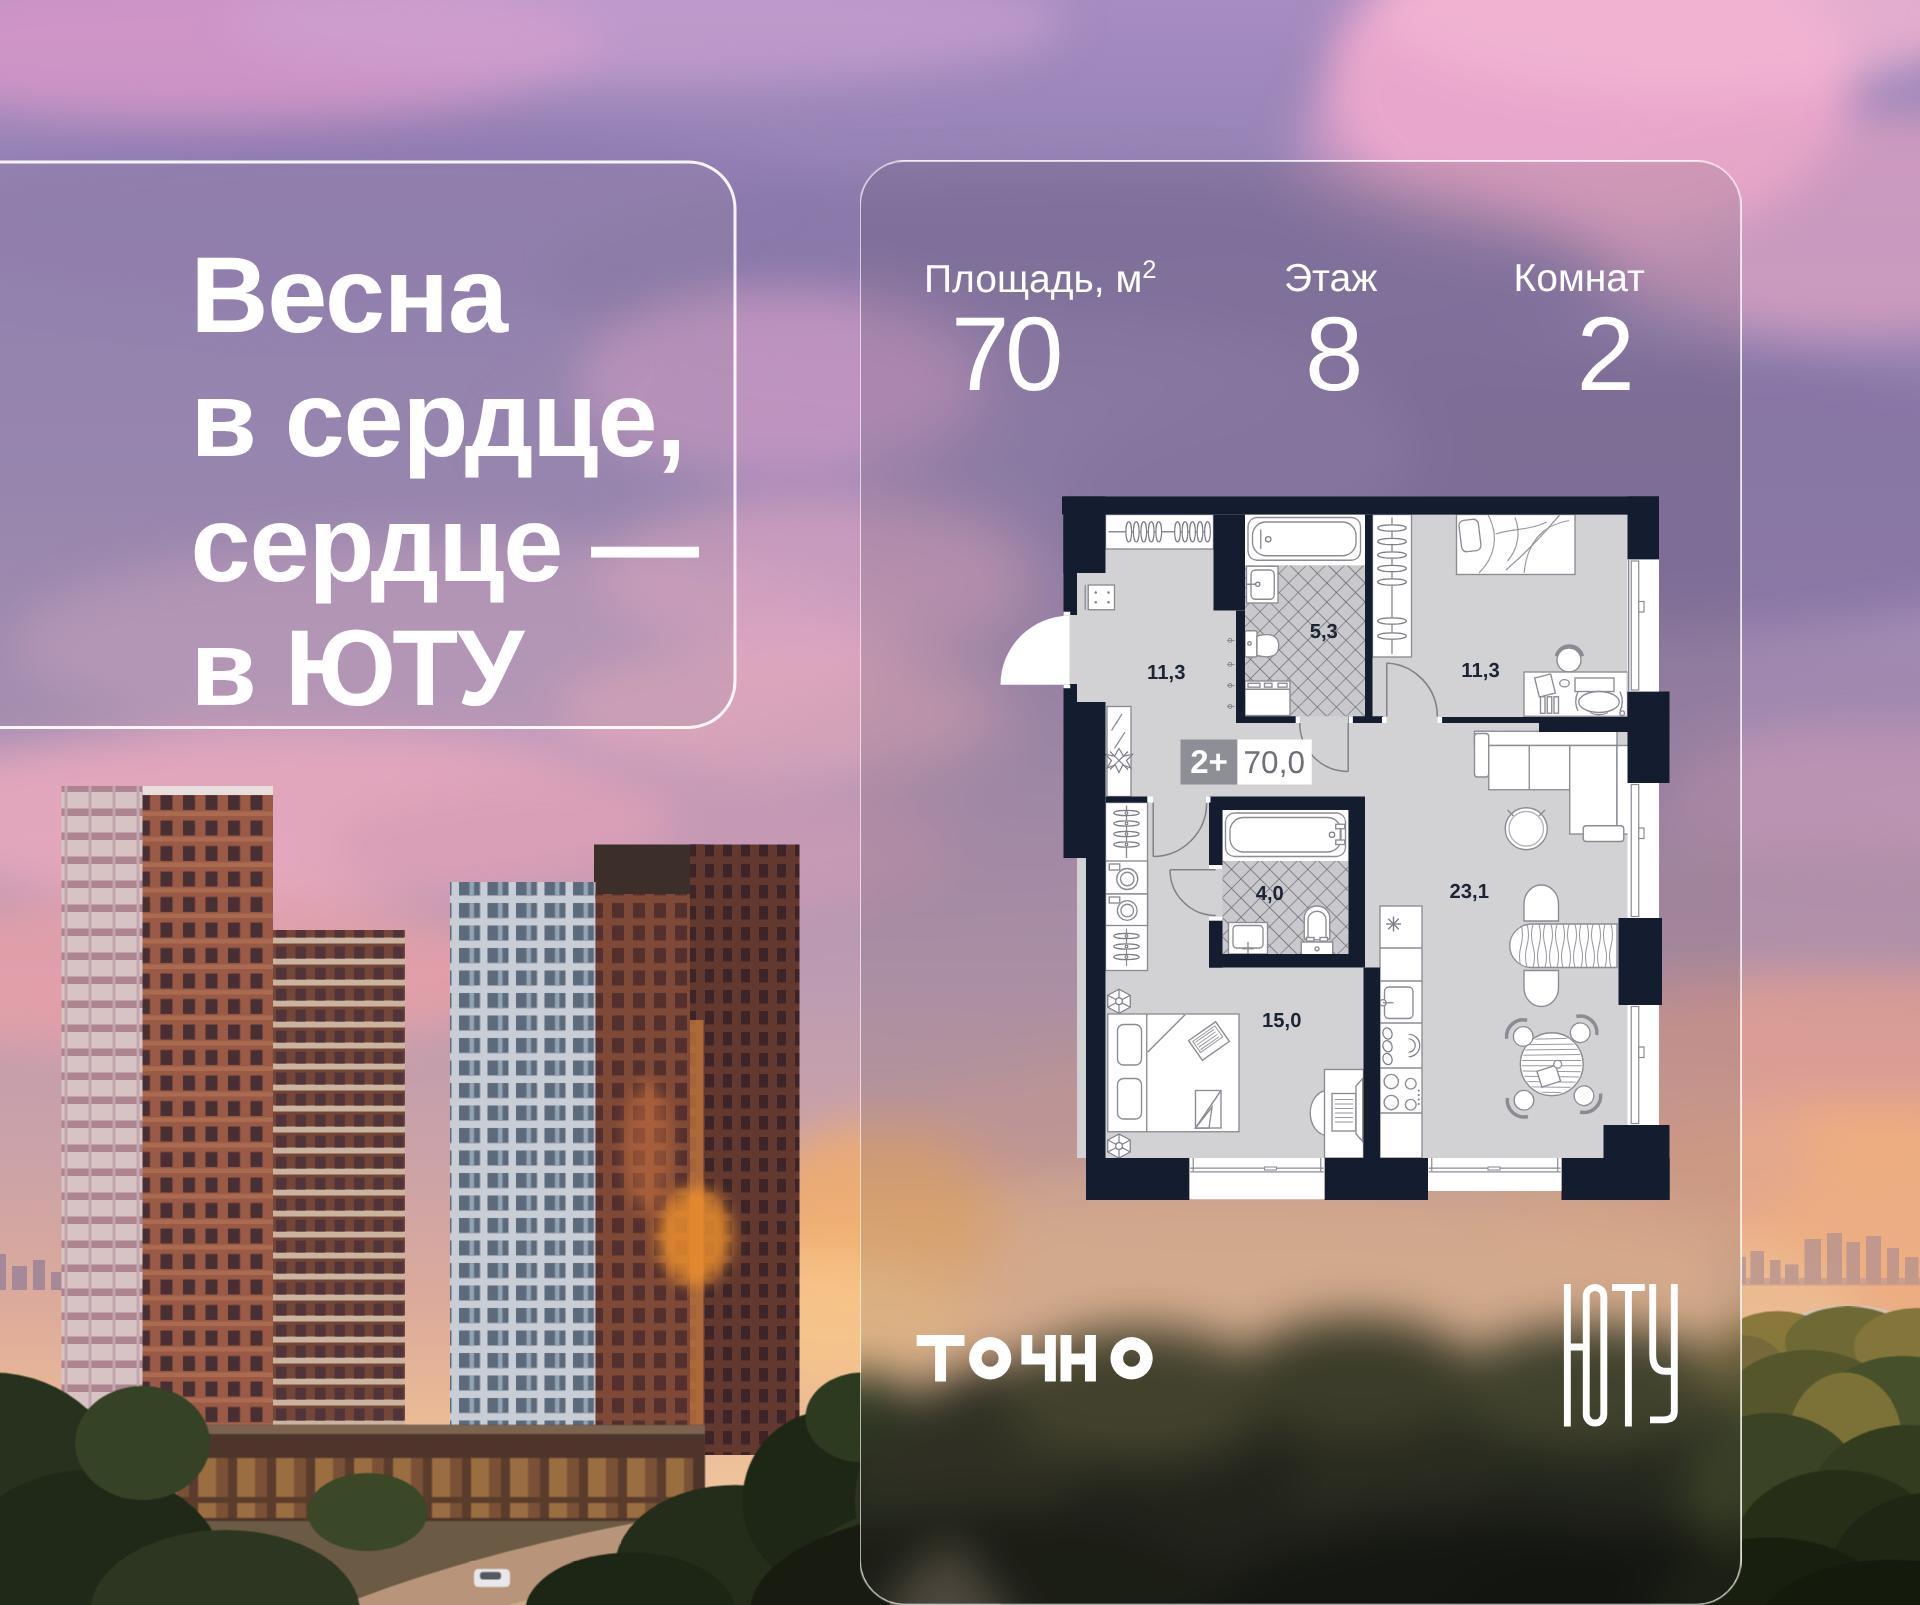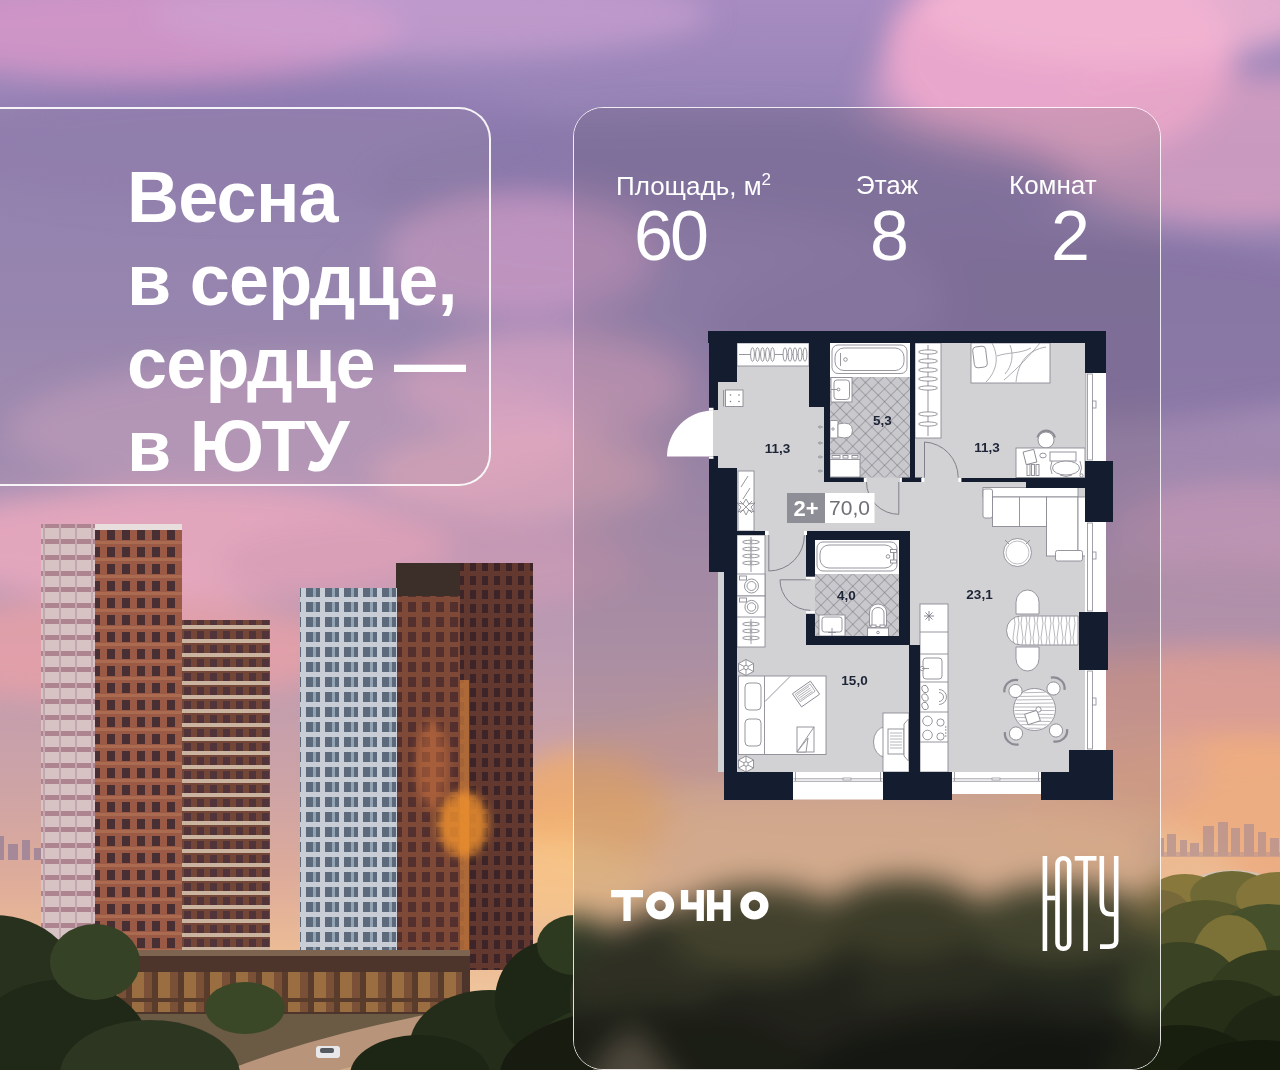--- a/index.html
+++ b/index.html
@@ -218,21 +218,21 @@
   <div id="bg2wrap">
     <svg width="1340" height="1130" viewBox="-30 -30 1340 1130" xmlns="http://www.w3.org/2000/svg">
         <use href="#ART"></use>
       </svg>
   </div>
   <div style="position:absolute;inset:0;background:rgba(80,70,105,0.07);"></div>
   <div id="panelcontent">
 
     <div class="slab" style="left:42px;top:62px;">Площадь, м<sup>2</sup></div>
 
-    <div class="snum" style="left:60px;top:88px;">60</div>
+    <div class="snum" style="left:60px;top:88px;">70</div>
 
     <div class="slab" style="left:282px;top:62px;text-align:right;">Этаж</div>
 
     <div class="snum" style="left:296px;top:88px;">8</div>
 
     <div class="slab" style="left:435px;top:62px;">Комнат</div>
 
     <div class="snum" style="left:477px;top:88px;">2</div>
   </div>
 </div>

